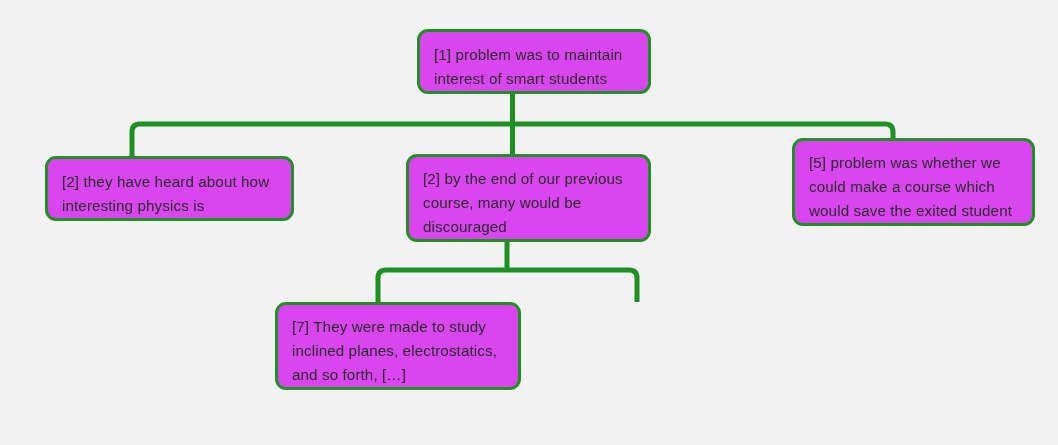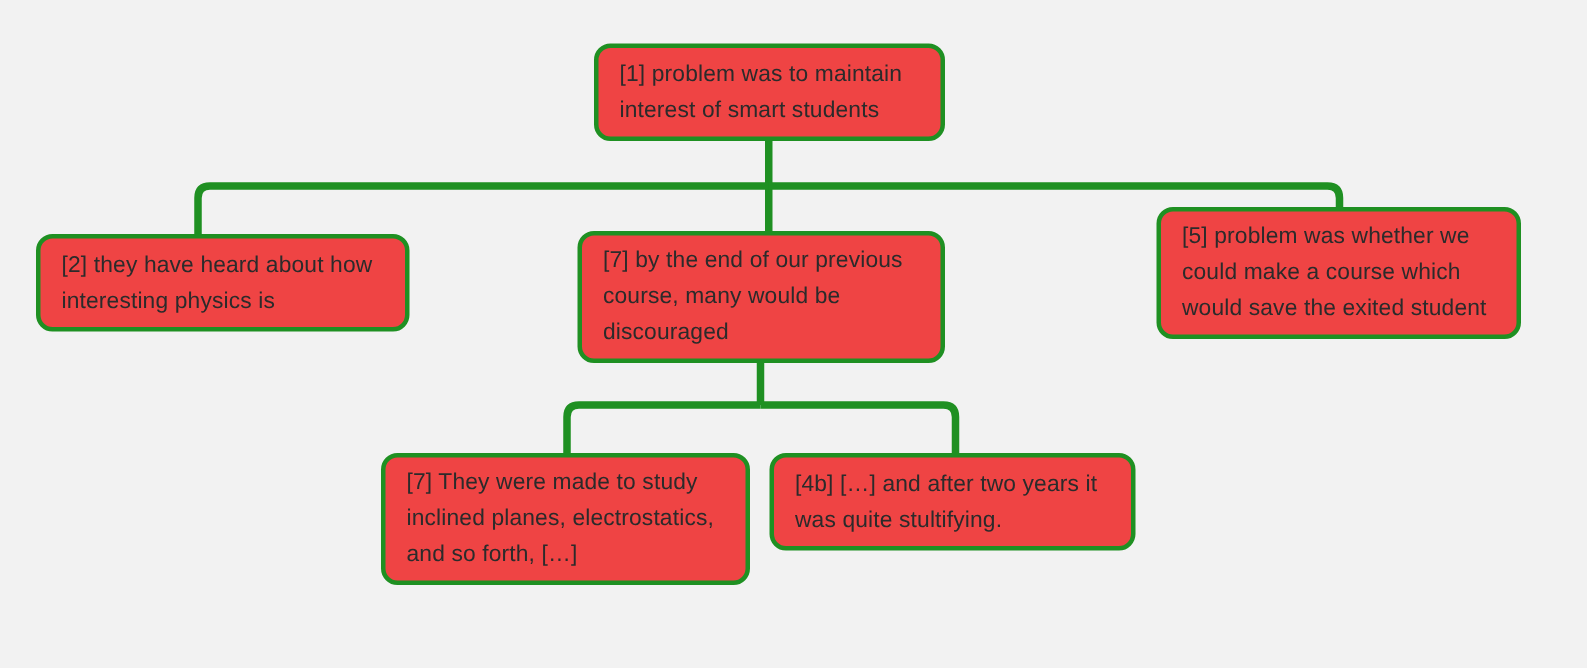--- a/index.html
+++ b/index.html
@@ -21,26 +21,27 @@
   #connectors {
     position: absolute;
     left: 0;
     top: 0;
     width: 1058px;
     height: 445px;
   }
   .node {
     position: absolute;
     box-sizing: border-box;
-    background: #ef4444;
+    background: #d946ef;
     border: 3px solid #1f9022;
     border-radius: 11px;
     z-index: 2;
     display: flex;
-    align-items: center;
+    align-items: flex-end;
+    margin-left: 21px;
   }
   .node-text {
     display: block;
     padding: 0 14px;
     font-size: 15.2px;
     line-height: 24px;
     color: #2b2b2b;
     letter-spacing: 0.1px;
     white-space: pre-line;
   }
@@ -76,28 +77,25 @@
 
   <div class="node" id="node-1">
     <span class="node-text">[1] problem was to maintain interest of smart students</span>
   </div>
 
   <div class="node" id="node-2">
     <span class="node-text">[2] they have heard about how interesting physics is</span>
   </div>
 
   <div class="node" id="node-3">
-    <span class="node-text">[7] by the end of our previous course, many would be discouraged</span>
+    <span class="node-text">[2] by the end of our previous course, many would be discouraged</span>
   </div>
 
   <div class="node" id="node-5">
     <span class="node-text">[5] problem was whether we could make a course which would save the exited student</span>
   </div>
 
   <div class="node" id="node-4">
     <span class="node-text">[7] They were made to study inclined planes, electrostatics, and so forth, […]</span>
   </div>
 
-  <div class="node" id="node-4b">
-    <span class="node-text">[4b] […] and after two years it was quite stultifying.</span>
-  </div>
 
 </div>
 
 </body></html>

